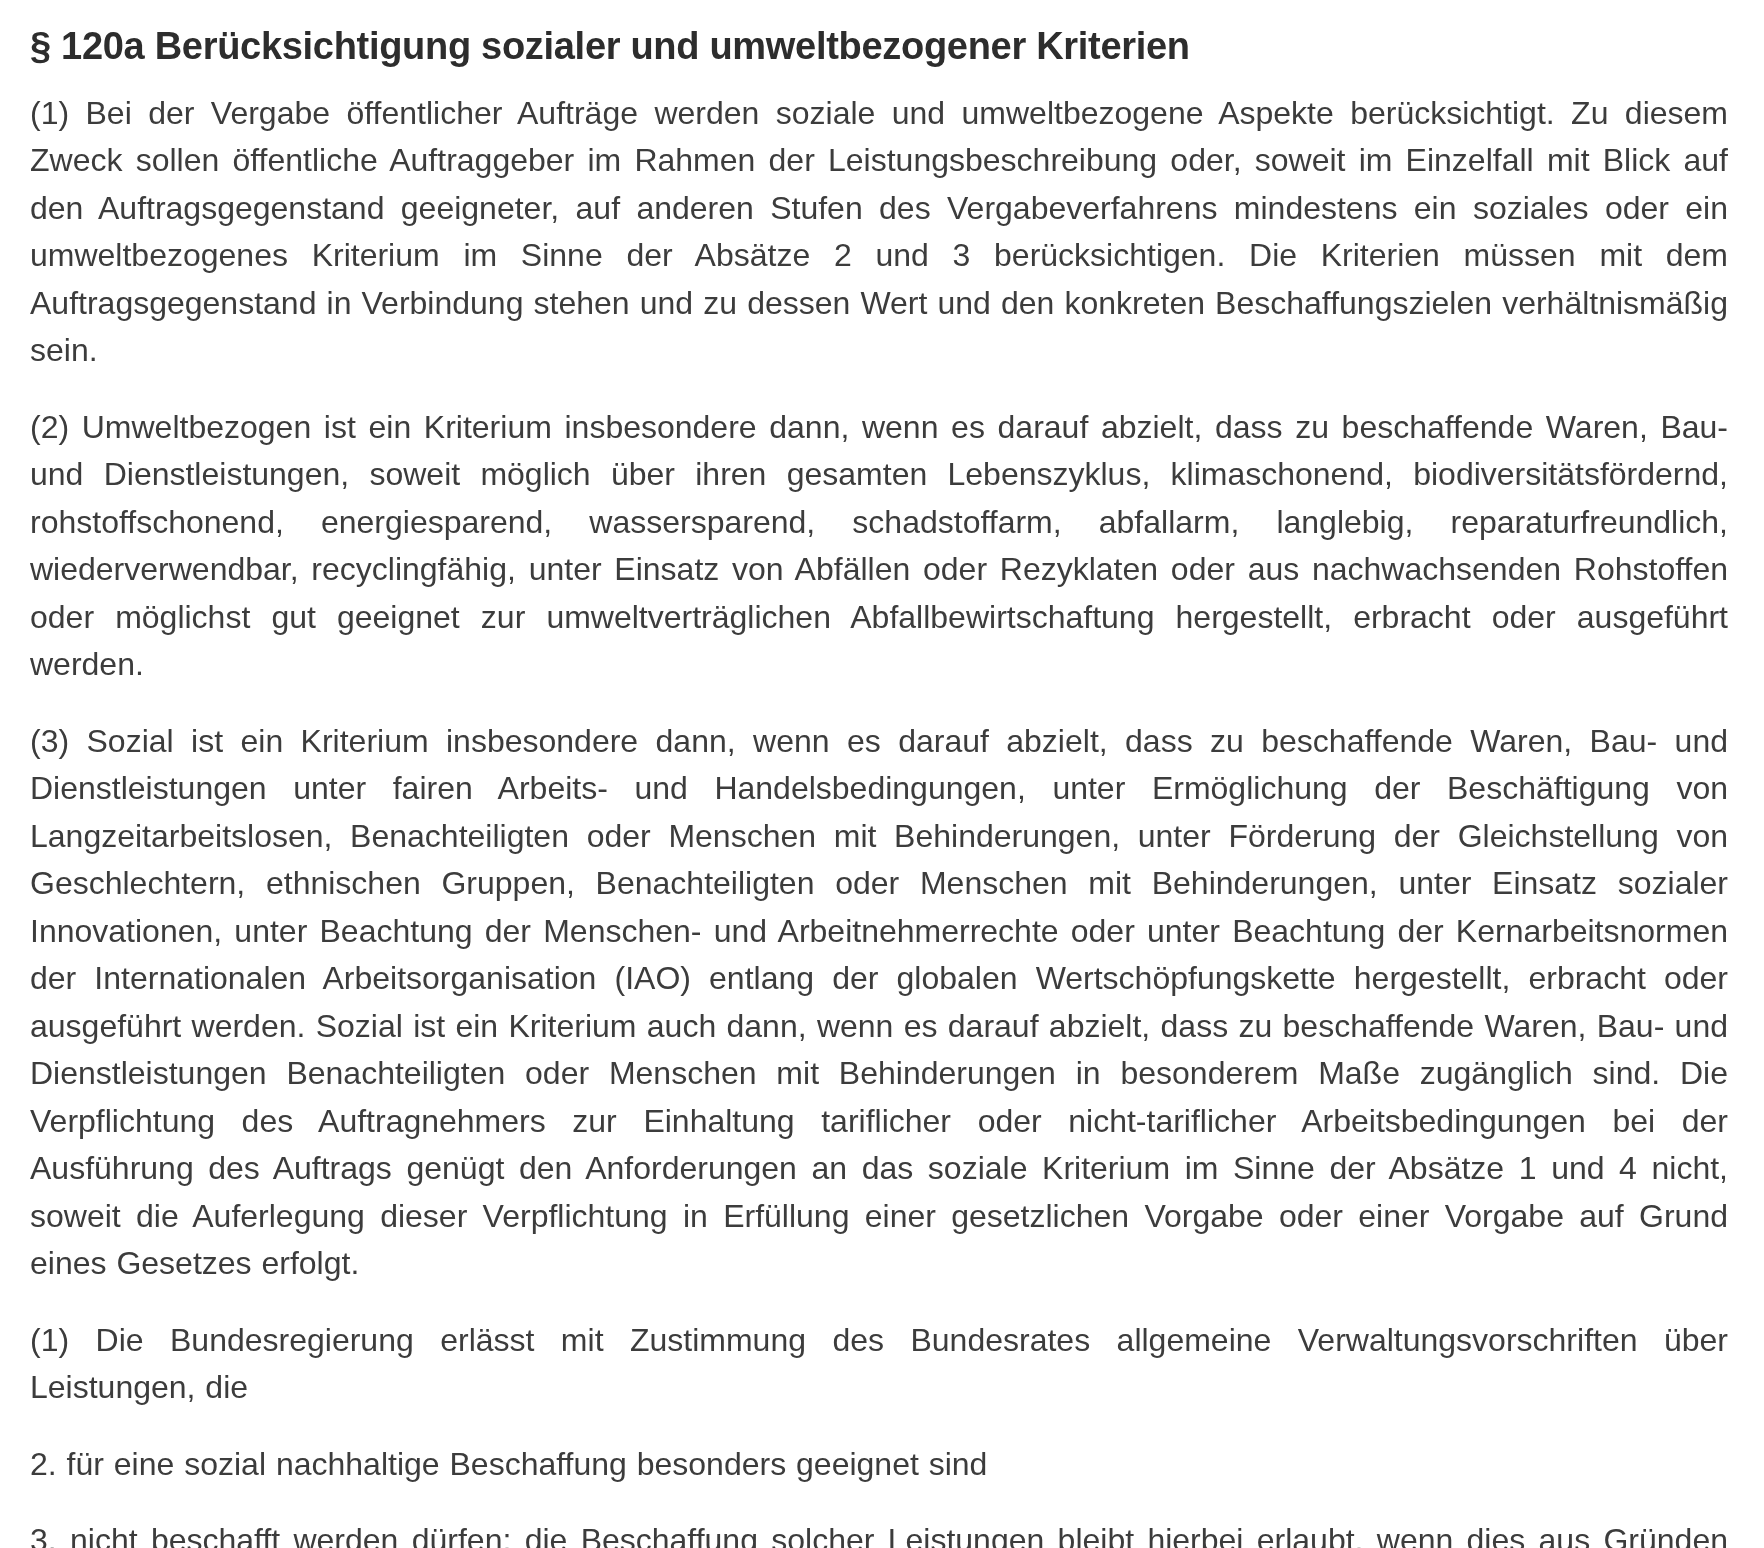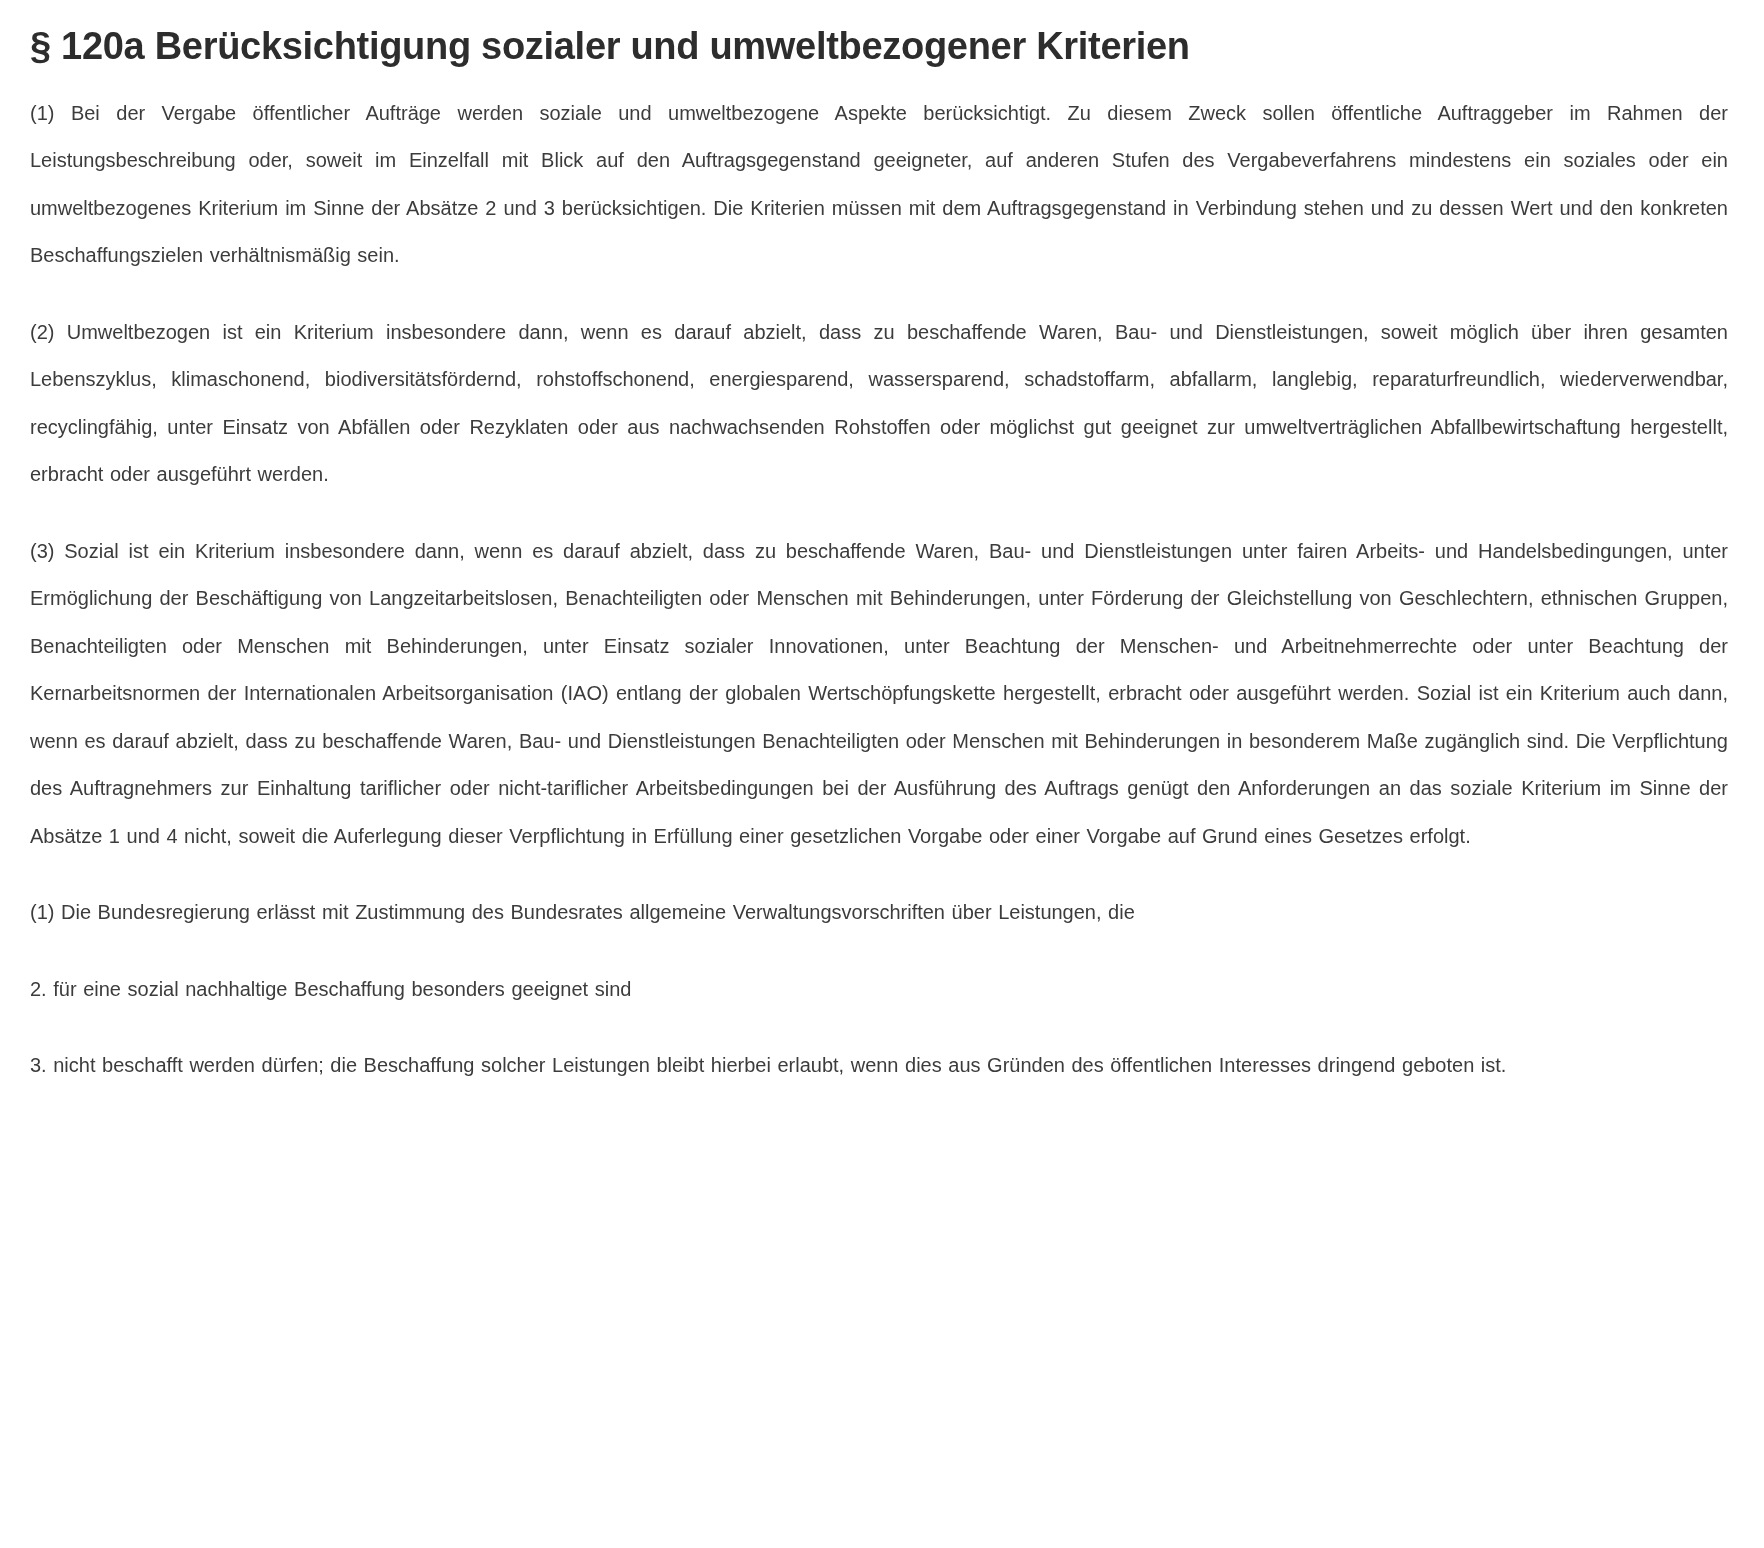--- a/index.html
+++ b/index.html
@@ -18,21 +18,21 @@
   }
   .heading {
     font-size: 38px;
     font-weight: 700;
     color: #2d2d2d;
     letter-spacing: -0.3px;
     margin: 0 0 20px 0;
     line-height: 1.2;
   }
   .para {
-    font-size: 20px;
+    font-size: 32px;
     line-height: 47.5px;
     text-align: justify;
     margin: 0 0 29px 0;
     word-spacing: 1px;
   }
   .para:last-child {
     margin-bottom: 0;
     margin-top: 20px;
   }
 </style>

